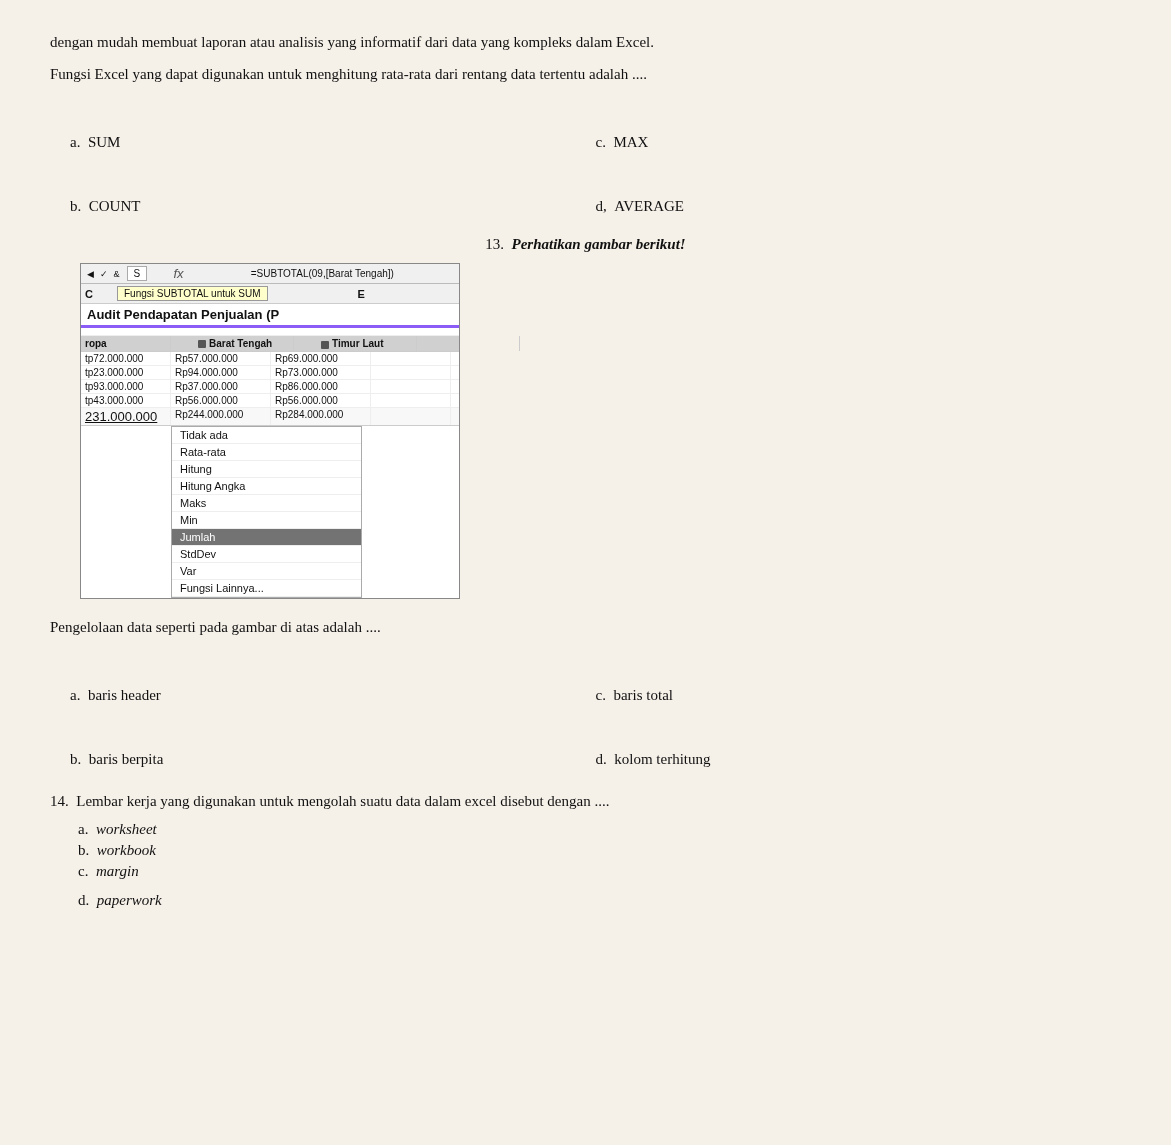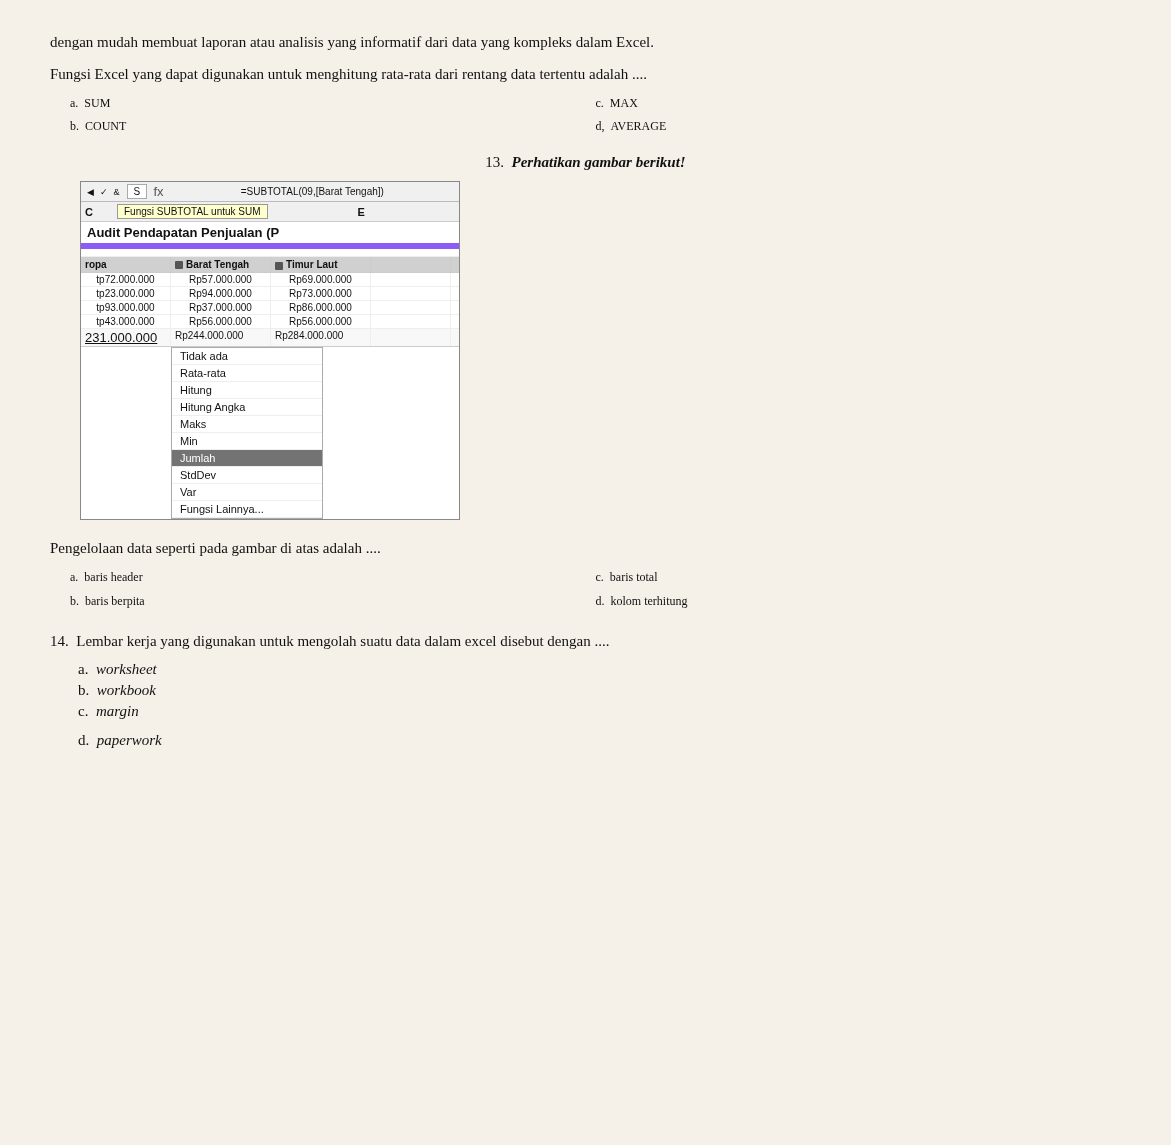--- a/index.html
+++ b/index.html
@@ -24,22 +24,23 @@
       margin-bottom: 18px;
     }
     .options-grid {
       display: grid;
       grid-template-columns: 1fr 1fr;
       margin-top: 6px;
       margin-left: 20px;
       gap: 4px 0;
     }
     .option {
-      font-size: 12px;
+      font-size: 15px;
       line-height: 1.6;
+      margin-top: 36px;
     }
     .question-number {
       font-weight: normal;
       margin-bottom: 4px;
       margin-top: 4px;
       text-align: center;
     }
     .question-italic {
       font-style: italic;
       font-weight: bold;
@@ -52,55 +53,55 @@
       margin: 10px 0 16px 30px;
       background: #fff;
       font-family: Arial, sans-serif;
       font-size: 11px;
     }
     .excel-title-row {
       background: #fff;
       padding: 3px 6px;
       font-weight: bold;
       font-size: 13px;
-      border-bottom: 6px solid #8b5cf6;
+      border-bottom: 3px solid #8b5cf6;
     }
     .excel-data-headers {
       display: grid;
       grid-template-columns: 90px 100px 100px 80px;
       background: #d0d0d0;
       border-bottom: 1px solid #ccc;
+      gap: 23px;
     }
     .excel-data-header {
       padding: 2px 4px;
       border-right: 1px solid #ccc;
       font-size: 10px;
       font-weight: bold;
     }
     .excel-data-row {
       display: grid;
       grid-template-columns: 90px 100px 100px 80px;
       border-bottom: 1px solid #eee;
-      text-align: center;
     }
     .excel-cell {
       padding: 1px 4px;
       border-right: 1px solid #eee;
       font-size: 10px;
     }
     .excel-total-row {
       display: grid;
       grid-template-columns: 90px 100px 100px 80px;
       border-bottom: 1px solid #ccc;
       background: #f8f8f8;
     }
     .dropdown-menu {
       background: #fff;
       border: 1px solid #aaa;
-      width: 152px;
+      width: 191px;
       margin-left: 90px;
       font-size: 11px;
     }
     .dropdown-item {
       padding: 2px 8px;
       border-bottom: 1px solid #eee;
       cursor: pointer;
     }
     .dropdown-item.highlighted {
       background: #737373;
@@ -166,21 +167,21 @@
 
     <div class="excel-container">
 
       <div class="formula-bar-top">
         <div class="nav-buttons">
           <span class="nav-btn">◀</span>
           <span class="nav-btn">✓</span>
           <span class="nav-btn">&amp;</span>
         </div>
         <div class="formula-label">S</div>
-        <span style="color:#555; font-size:13px;">fx</span>
+        <span style="font-style:italic; color:#555; font-size:13px;margin-left:20px;">fx</span>
         <span style="font-size:10px; flex:1;text-align:center;">=SUBTOTAL(09,[Barat Tengah])</span>
       </div>
 
       <div style="background:#f0f0f0; border-bottom:1px solid #ccc; padding:2px 4px; display:flex; align-items:center;">
         <div style="width:28px;">
           <span style="font-weight:bold; font-size:11px;">C</span>
         </div>
         <div class="tooltip-box">
           <span>Fungsi SUBTOTAL untuk SUM</span>
         </div>

